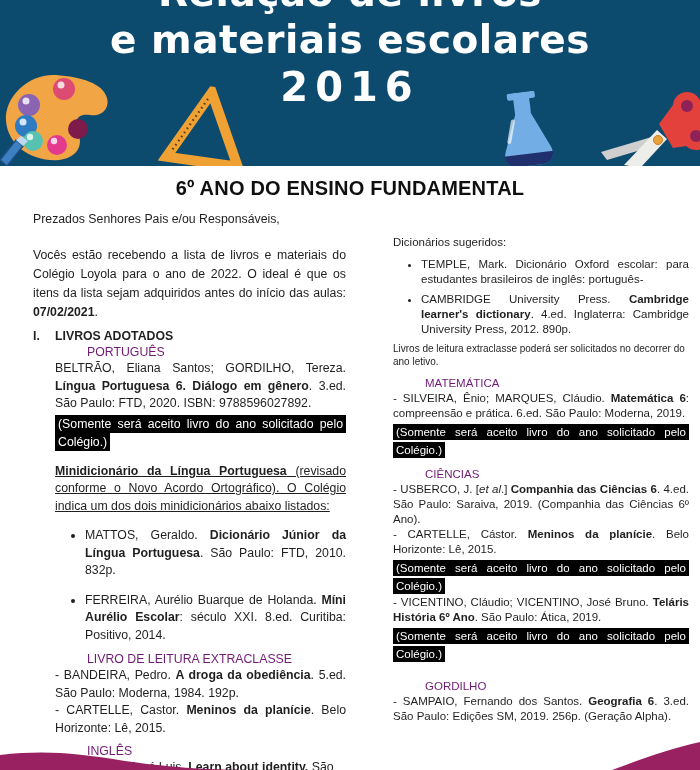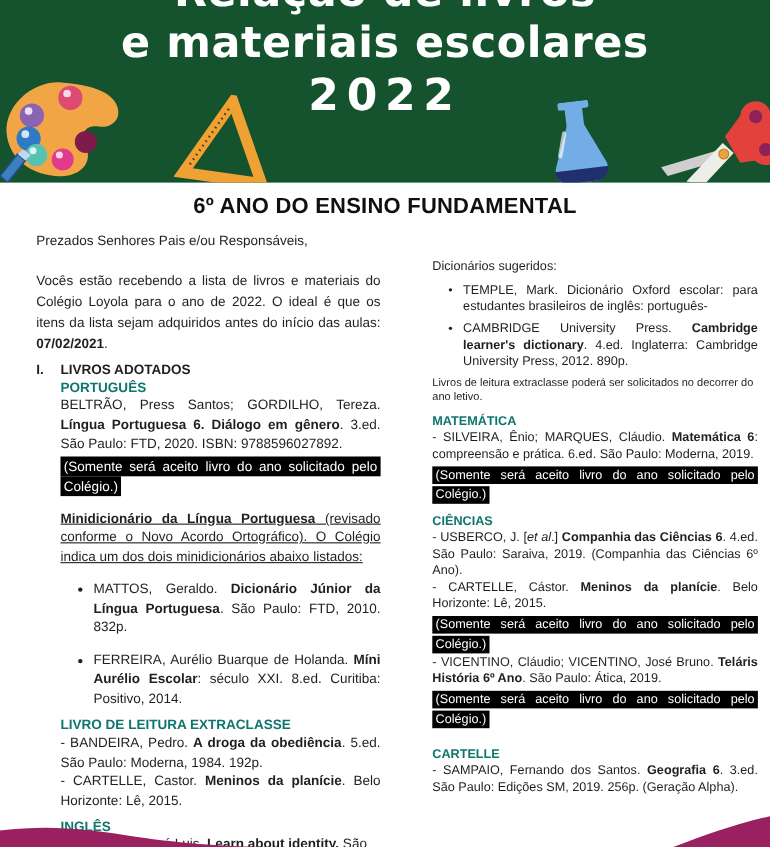--- a/index.html
+++ b/index.html
@@ -6,21 +6,21 @@
   html,body { background:#888; }
   .page {
     position:relative; width:700px; height:770px; margin:0 auto;
     background:#ffffff; overflow:hidden;
     font-family:"Liberation Sans","DejaVu Sans",sans-serif;
     color:#1f1f1f;
   }
   
   .header {
     position:absolute; top:0; left:0; width:700px; height:166px;
-    background:#14532d; overflow:hidden;text-decoration:underline;
+    background:#0c4a6e; overflow:hidden;text-decoration:underline;
   }
   .title { position:absolute; top:-31px; left:0; width:100%; text-align:center;
     color:#fff; font-family:"DejaVu Sans",sans-serif; font-weight:700; }
   .title-l12 { font-size:39px; line-height:47px; letter-spacing:0.5px; }
   .title-l3  { font-size:40px; line-height:48px; letter-spacing:7px; }
   .decor { position:absolute; }
   
   .section-title {
     position:absolute; top:177px; left:0; width:700px; text-align:center;
     font-size:20px; font-weight:700; color:#101010; letter-spacing:0.2px;
@@ -30,21 +30,21 @@
                font-size:12.3px; line-height:17.5px; }
   .col-right { position:absolute; left:393px; top:211px; width:296px;
                font-size:11.5px; line-height:15px; }
   .jp { text-align:justify; }
   .align-left { text-align:left; }
   .greeting { line-height:16px; margin-bottom:19px; }
   .intro { line-height:19px; margin-bottom:7px; }
   .adopted-head { display:flex; font-weight:700; line-height:15px; margin-bottom:1px; }
   .marker { width:22px; flex:none; }
   .indent { margin-left:22px; }
-  .h { font-weight:700; color:#0f766e; }
+  .h { font-weight:400; color:#701a75;margin-left:32px; }
   .col-left  .h { font-size:12.3px; line-height:15px; }
   .col-right .h { font-size:11.5px; line-height:15px; }
   .mt-sm { margin-top:7px; }
   .mt-md { margin-top:8px; }
   .mt-lg { margin-top:12px;text-decoration:underline; }
   .mt-xl { margin-top:16px; }
   .morales { line-height:16px; }
   ul.bullets  { list-style:disc; padding-left:30px; }
   .col-left  ul.bullets li { text-align:justify;margin-top:12px; }
   .col-right ul.bullets { padding-left:28px; }
@@ -61,21 +61,21 @@
 </style>
 </head>
 <body>
 
 <div class="page">
 
   <div class="header">
     <div class="title">
       <div class="title-l12">Relação de livros</div>
       <div class="title-l12">e materiais escolares</div>
-      <div class="title-l3">2022</div>
+      <div class="title-l3">2016</div>
     </div>
 
     <svg class="decor" style="left:1px; top:72px;" width="114" height="94" viewBox="0 0 114 94">
       <path d="M55,3 C80,5 102,11 106,26 C109,37 100,45 89,43 C77,41 71,49 77,61 C83,74 75,86 58,88 C31,90 7,74 5,49 C3,24 29,1 55,3 Z" fill="#F2A544"></path>
       <circle cx="77" cy="57" r="10" fill="#7D1B4B"></circle>
       <circle cx="63" cy="17" r="11" fill="#DD4A72"></circle>
         <circle cx="60" cy="13" r="3.5" fill="#fff" opacity="0.8"></circle>
       <circle cx="28" cy="33" r="11" fill="#8A63B3"></circle>
         <circle cx="25" cy="29" r="3.5" fill="#fff" opacity="0.8"></circle>
       <circle cx="25" cy="54" r="11" fill="#2E7BC4"></circle>
@@ -122,21 +122,21 @@
     <p class="greeting">Prezados Senhores Pais e/ou Responsáveis,</p>
     <p class="intro jp"><span>Vocês estão recebendo a lista de livros e materiais do Colégio Loyola para o ano de 2022. O ideal é que os itens da lista sejam adquiridos antes do início das aulas: </span><span style="font-weight: 700;">07/02/2021</span><span>.</span></p>
 
     <div class="adopted-head">
       <span class="marker">I.</span>
       <span>LIVROS ADOTADOS</span>
     </div>
 
     <div class="indent">
       <div class="h">PORTUGUÊS</div>
-      <p class="jp"><span>BELTRÃO, Press Santos; GORDILHO, Tereza. </span><span style="font-weight: 700;">Língua Portuguesa 6. Diálogo em gênero</span><span>. 3.ed. São Paulo: FTD, 2020. ISBN: 9788596027892.</span></p>
+      <p class="jp"><span>BELTRÃO, Eliana Santos; GORDILHO, Tereza. </span><span style="font-weight: 700;">Língua Portuguesa 6. Diálogo em gênero</span><span>. 3.ed. São Paulo: FTD, 2020. ISBN: 9788596027892.</span></p>
       <p class="noticewrap"><span class="notice">(Somente será aceito livro do ano solicitado pelo Colégio.)</span></p>
 
       <p class="jp mt-lg"><span style="font-weight: 700;">Minidicionário da Língua Portuguesa</span><span> (revisado conforme o Novo Acordo Ortográfico). O Colégio indica um dos dois minidicionários abaixo listados:</span></p>
       <ul class="bullets">
         <li><span>MATTOS, Geraldo. </span><span style="font-weight: 700;">Dicionário Júnior da Língua Portuguesa</span><span>. São Paulo: FTD, 2010. 832p.</span></li>
         <li><span>FERREIRA, Aurélio Buarque de Holanda. </span><span style="font-weight: 700;">Míni Aurélio Escolar</span><span>: século XXI. 8.ed. Curitiba: Positivo, 2014.</span></li>
       </ul>
 
       <div class="h mt-md">LIVRO DE LEITURA EXTRACLASSE</div>
       <p class="jp"><span>- BANDEIRA, Pedro. </span><span style="font-weight: 700;">A droga da obediência</span><span>. 5.ed. São Paulo: Moderna, 1984. 192p.</span></p>
@@ -160,21 +160,21 @@
     <p class="noticewrap"><span class="notice">(Somente será aceito livro do ano solicitado pelo Colégio.)</span></p>
 
     <div class="h mt-md">CIÊNCIAS</div>
     <p class="jp"><span>- USBERCO, J. [</span><span style="font-style: italic;">et al</span><span>.] </span><span style="font-weight: 700;">Companhia das Ciências 6</span><span>. 4.ed. São Paulo: Saraiva, 2019. (Companhia das Ciências 6º Ano).</span></p>
     <p class="jp"><span>- CARTELLE, Cástor. </span><span style="font-weight: 700;">Meninos da planície</span><span>. Belo Horizonte: Lê, 2015.</span></p>
     <p class="noticewrap"><span class="notice">(Somente será aceito livro do ano solicitado pelo Colégio.)</span></p>
 
     <p class="jp"><span>- VICENTINO, Cláudio; VICENTINO, José Bruno. </span><span style="font-weight: 700;">Teláris História 6º Ano</span><span>. São Paulo: Ática, 2019.</span></p>
     <p class="noticewrap"><span class="notice">(Somente será aceito livro do ano solicitado pelo Colégio.)</span></p>
 
-    <div class="h mt-xl">CARTELLE</div>
+    <div class="h mt-xl">GORDILHO</div>
     <p class="jp"><span>- SAMPAIO, Fernando dos Santos. </span><span style="font-weight: 700;">Geografia 6</span><span>. 3.ed. São Paulo: Edições SM, 2019. 256p. (Geração Alpha).</span></p>
   </div>
 
   <svg class="waves" viewBox="0 0 700 32">
     <path d="M0,17 C45,12 75,15 125,23 C180,31 225,32 252,32 L0,32 Z" fill="#9A2161"></path>
     <path d="M700,4 C668,11 642,21 612,32 L700,32 Z" fill="#9A2161"></path>
   </svg>
 
 </div>
 

